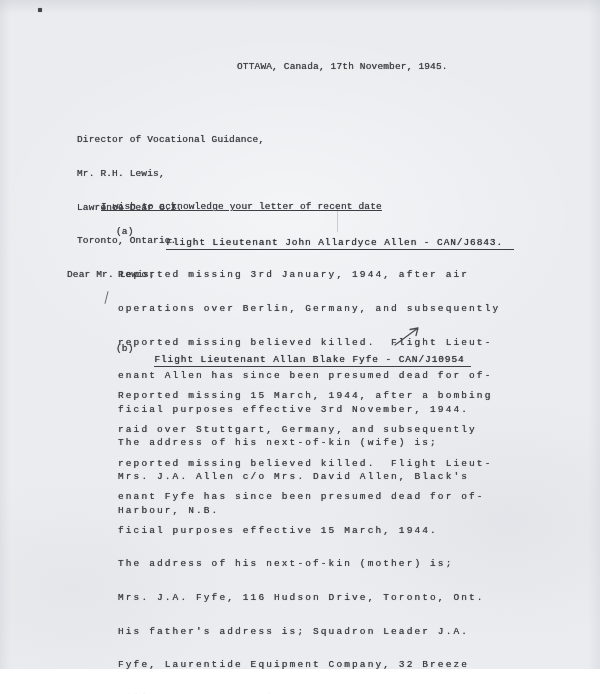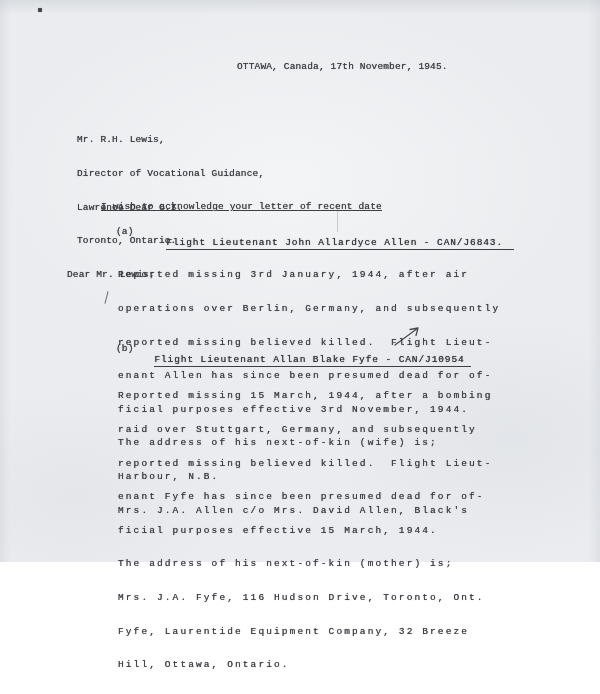--- a/index.html
+++ b/index.html
@@ -3,21 +3,21 @@
 <meta charset="utf-8">
 <style>
   html, body { margin: 0; padding: 0; }
   body {
     width: 600px; height: 694px;
     font-family: "Liberation Mono", "DejaVu Sans Mono", monospace;
     overflow: hidden;
   }
   .paper {
     position: relative;
-    width: 600px; height: 562px;
+    width: 600px; height: 669px;
     background-color: #eaecef;
     background-image:
       radial-gradient(ellipse 420px 260px at 48% 32%, rgba(255,255,255,0.45), rgba(255,255,255,0) 70%),
       radial-gradient(ellipse 300px 200px at 85% 78%, rgba(198,203,211,0.22), rgba(198,203,211,0) 60%),
       radial-gradient(ellipse 260px 180px at 12% 88%, rgba(203,207,214,0.20), rgba(203,207,214,0) 60%),
       linear-gradient(180deg, rgba(198,202,209,0.45) 0px, rgba(198,202,209,0) 14px, rgba(198,202,209,0) 672px, rgba(196,200,208,0.38) 694px),
       linear-gradient(90deg, rgba(200,204,211,0.35) 0px, rgba(200,204,211,0) 10px, rgba(200,204,211,0) 588px, rgba(200,204,211,0.35) 600px);
     color: #3d3f44;
   }
   .typed {
@@ -81,55 +81,56 @@
   <div class="pen-tick"></div>
   <div class="pen-arrow">
     <svg width="32" height="24" viewBox="0 0 32 24">
       <path d="M3 21 L26 4 M26 4 l-8 1.5 M26 4 l-2 7.5" stroke="#4a4c51" stroke-width="1.3" fill="none" stroke-linecap="round"></path>
     </svg>
   </div>
 
   <div class="typed dateline">OTTAWA, Canada, 17th November, 1945.</div>
 
   <div class="typed recipient">
+    <div class="r-line">Director of Vocational Guidance,</div>
     <div class="r-line">Mr. R.H. Lewis,</div>
-    <div class="r-line">Director of Vocational Guidance,</div>
     <div class="r-line">Lawrence Dear C.I.</div>
     <div class="r-line">Toronto, Ontario.</div>
     <div class="r-line salutation">Dear Mr. Lewis;</div>
   </div>
 
   <div class="typed intro">
     <div class="first">I wish to acknowledge your letter of recent date</div>
   </div>
 
   <div class="typed sec-label-a">(a)</div>
   <div class="typed sec-heading-a">
     <span class="u">Flight Lieutenant John Allardyce Allen - CAN/J6843.</span>
   </div>
   <div class="typed sec-body-a">
     <div>Reported missing 3rd January, 1944, after air</div>
     <div>operations over Berlin, Germany, and subsequently</div>
     <div>reported missing believed killed.  Flight Lieut-</div>
     <div>enant Allen has since been presumed dead for of-</div>
     <div>ficial purposes effective 3rd November, 1944.</div>
     <div>The address of his next-of-kin (wife) is;</div>
+    <div>Mrs. J.A. Allen c/o Mrs. David Allen, Black's</div>
     <div>Harbour, N.B.</div>
-    <div>Mrs. J.A. Allen c/o Mrs. David Allen, Black's</div>
   </div>
 
   <div class="typed sec-label-b">(b)</div>
   <div class="typed sec-heading-b">
     <span class="u">Flight Lieutenant Allan Blake Fyfe - CAN/J10954</span>
   </div>
   <div class="typed sec-body-b">
     <div>Reported missing 15 March, 1944, after a bombing</div>
     <div>raid over Stuttgart, Germany, and subsequently</div>
     <div>reported missing believed killed.  Flight Lieut-</div>
     <div>enant Fyfe has since been presumed dead for of-</div>
     <div>ficial purposes effective 15 March, 1944.</div>
     <div>The address of his next-of-kin (mother) is;</div>
     <div>Mrs. J.A. Fyfe, 116 Hudson Drive, Toronto, Ont.</div>
+    <div>His father's address is; Squadron Leader J.A.</div>
     <div>Fyfe, Laurentide Equipment Company, 32 Breeze</div>
     <div>Hill, Ottawa, Ontario.</div>
   </div>
 
 </div>
 
 </body></html>

